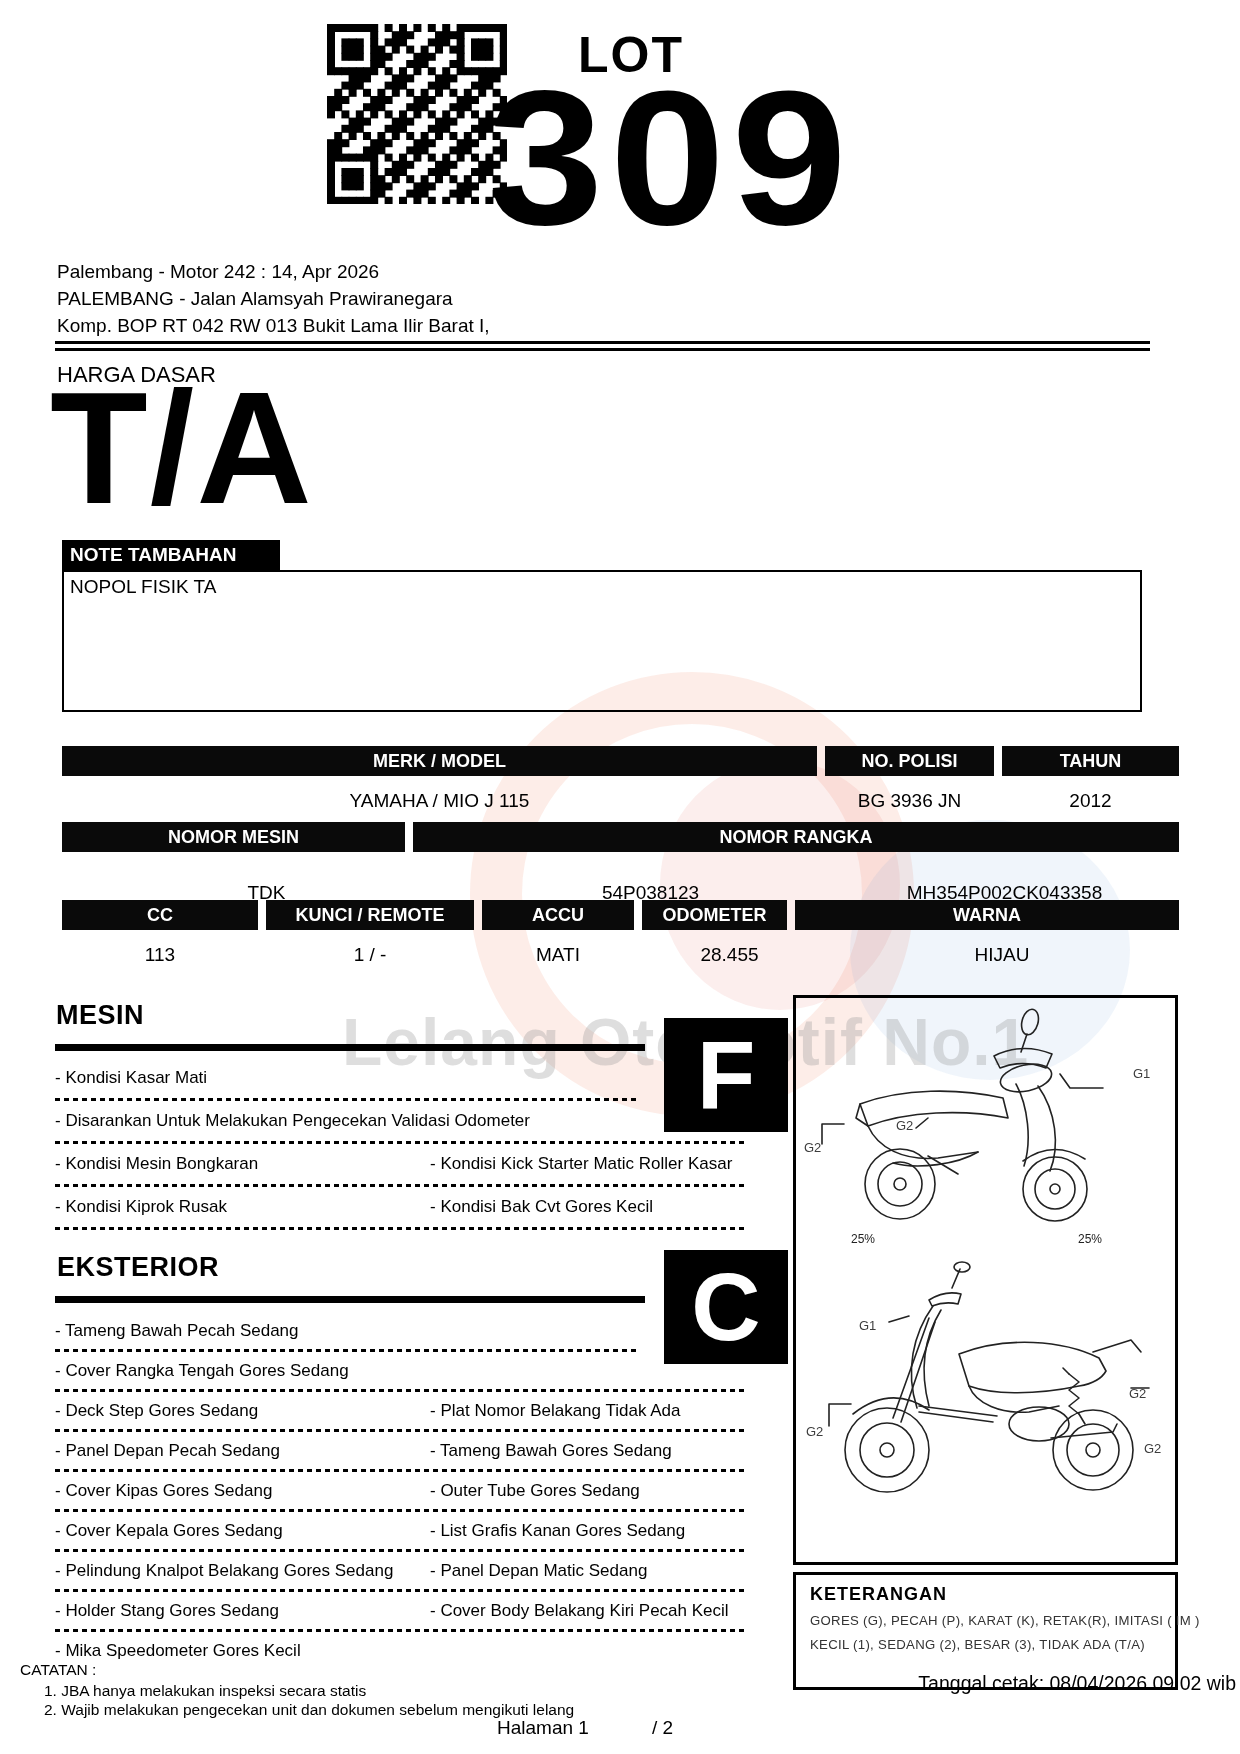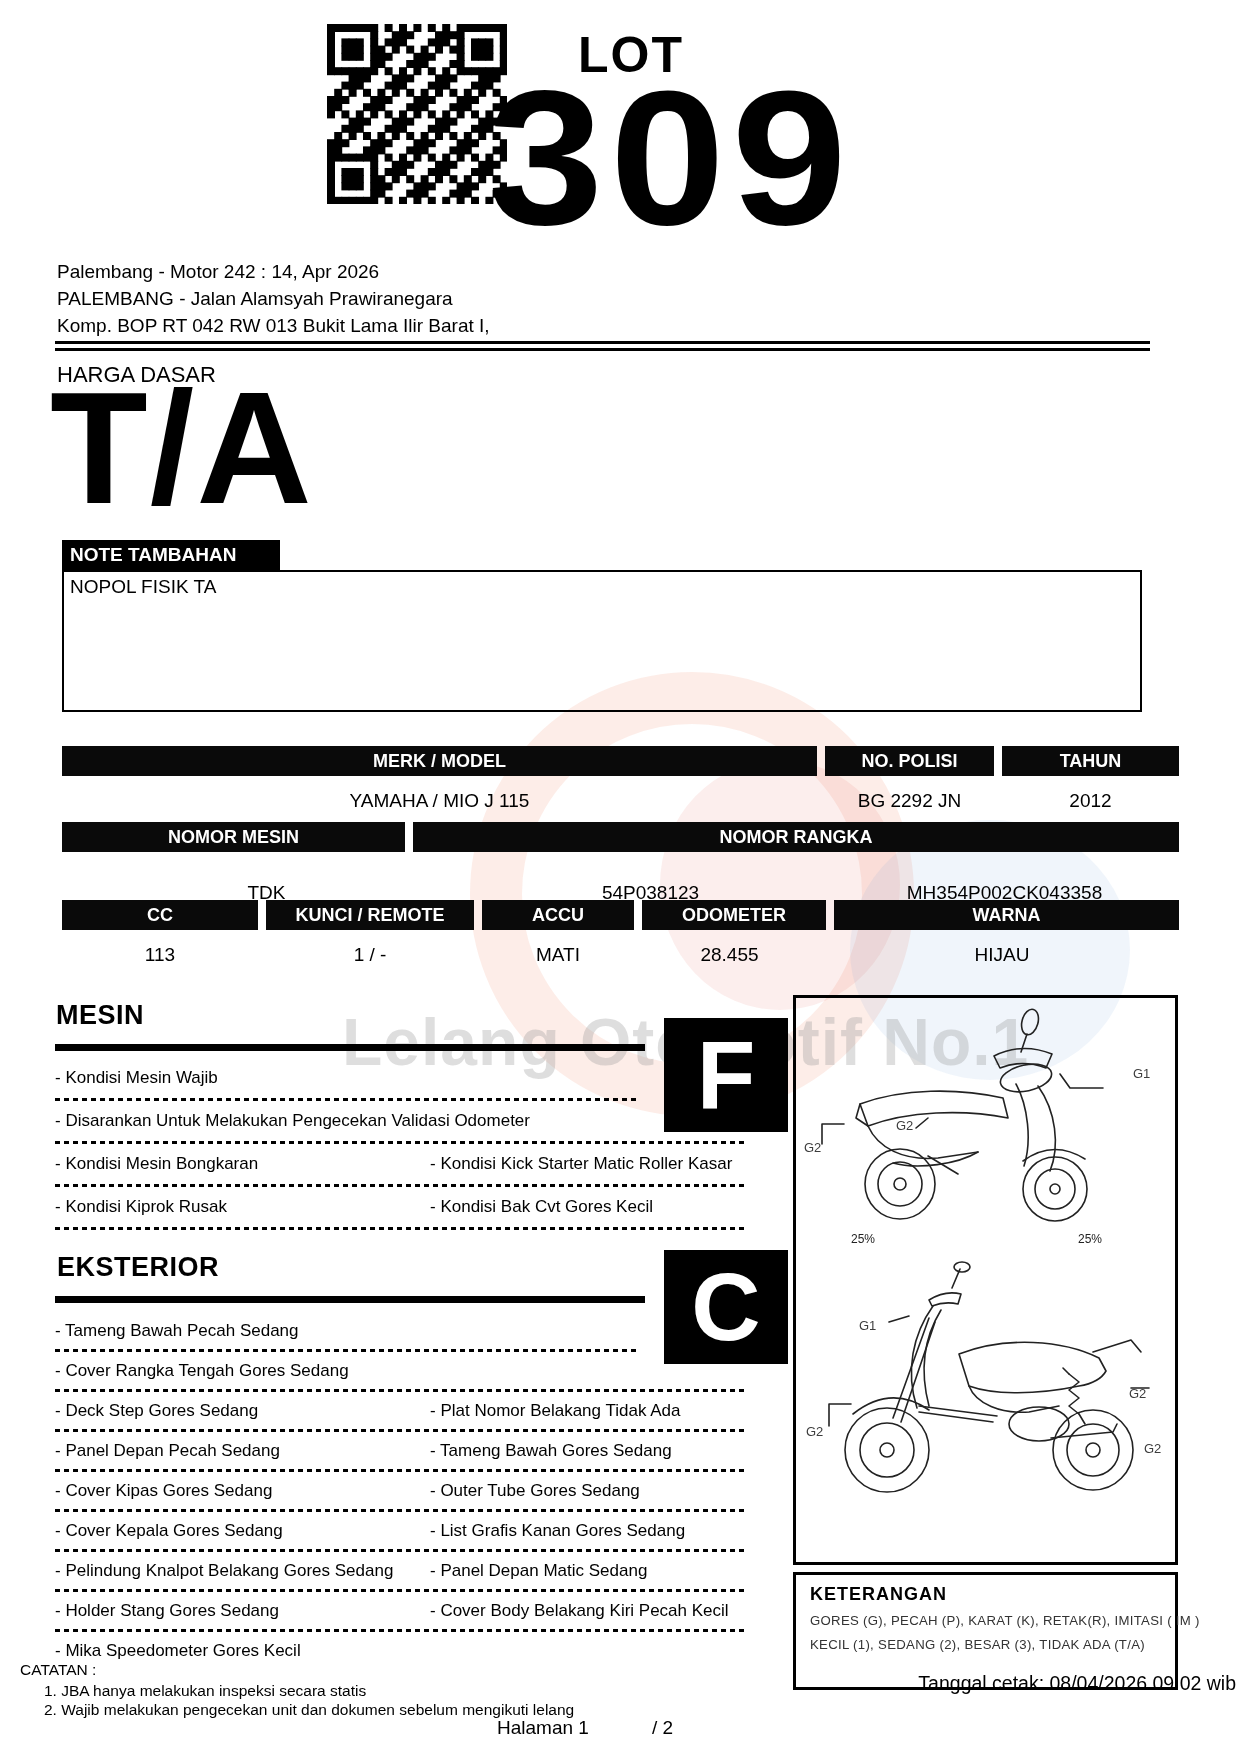--- a/index.html
+++ b/index.html
@@ -453,53 +453,53 @@
     <div class="note-value">NOPOL FISIK TA</div>
   </div>
 
   <div class="trow r1h">
     <div class="th" style="width:755px">MERK / MODEL</div>
     <div class="th" style="width:169px">NO. POLISI</div>
     <div class="th fill">TAHUN</div>
   </div>
   <div class="trow r1v">
     <div class="tv" style="width:755px">YAMAHA / MIO J 115</div>
-    <div class="tv" style="width:169px">BG 2292 JN</div>
+    <div class="tv" style="width:169px">BG 3936 JN</div>
     <div class="tv fill">2012</div>
   </div>
   <div class="trow r2h">
     <div class="th" style="width:343px">NOMOR MESIN</div>
     <div class="th fill">NOMOR RANGKA</div>
   </div>
   <div class="trow r2v">
     <div class="tv" style="width:409px">TDK</div>
     <div class="tv" style="width:343px">54P038123</div>
     <div class="tv fill">MH354P002CK043358</div>
   </div>
   <div class="trow r3h">
     <div class="th" style="width:196px">CC</div>
     <div class="th" style="width:208px">KUNCI / REMOTE</div>
     <div class="th" style="width:152px">ACCU</div>
-    <div class="th" style="width:184px">ODOMETER</div>
+    <div class="th" style="width:145px">ODOMETER</div>
     <div class="th fill">WARNA</div>
   </div>
   <div class="trow r3v">
     <div class="tv" style="width:196px">113</div>
     <div class="tv" style="width:208px">1 / -</div>
     <div class="tv" style="width:152px">MATI</div>
     <div class="tv" style="width:175px">28.455</div>
     <div class="tv fill">HIJAU</div>
   </div>
 
   <div class="abs sec-title mesin-title">MESIN</div>
   <div class="abs sec-bar mesin-bar"></div>
   <div class="abs grade grade-f">F</div>
   <div class="rows m-rows">
     <div class="crow">
-        <span class="ci-l">- Kondisi Mesin Wajib</span>
+        <span class="ci-l">- Kondisi Kasar Mati</span>
         <span class="ci-r"></span>
       </div>
     <div class="sep short"></div>
     <div class="crow">
         <span class="ci-l" style="width:690px">- Disarankan Untuk Melakukan Pengecekan Validasi Odometer</span>
       </div>
     <div class="sep long"></div>
     <div class="crow">
         <span class="ci-l">- Kondisi Mesin Bongkaran</span>
         <span class="ci-r">- Kondisi Kick Starter Matic Roller Kasar</span>

